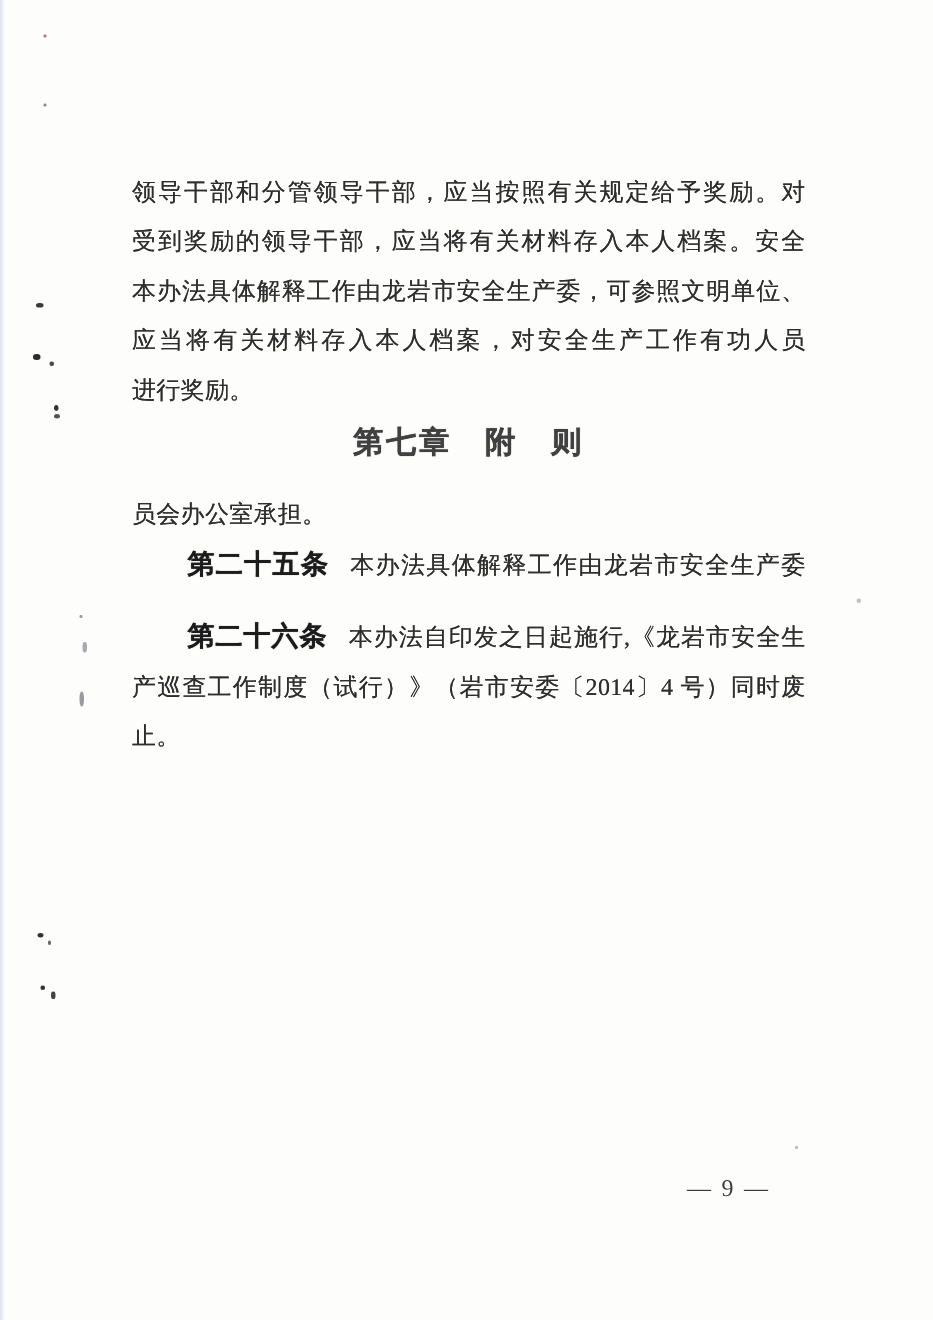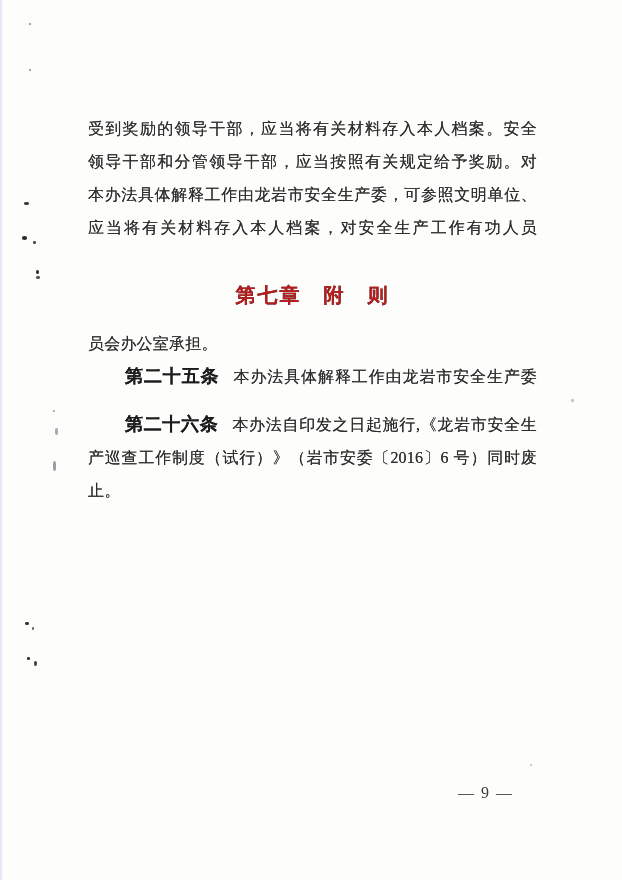--- a/index.html
+++ b/index.html
@@ -57,21 +57,21 @@
   .heading {
     position: absolute;
     left: 88px;
     width: 449px;
     top: 279px;
     margin: 0;
     text-align: center;
     font-size: 20px;
     font-weight: bold;
     line-height: 33px;
-    color: #b91c1c;
+    color: #404040;
     letter-spacing: 2px;
     text-shadow: 0 0 0.5px rgba(20,20,20,0.9);
   }
   .pagenum {
     position: absolute;
     left: 458px;
     top: 784px;
     font-size: 16px;
     color: #3c3c3c;
     letter-spacing: 1.5px;
@@ -83,40 +83,41 @@
   }
 </style>
 </head>
 <body>
 
 <div class="page">
 
   <div class="scan-edge"></div>
 
   <div class="text-col para1">
+    <div class="line just">领导干部和分管领导干部，应当按照有关规定给予奖励。对</div>
     <div class="line just">受到奖励的领导干部，应当将有关材料存入本人档案。安全</div>
-    <div class="line just">领导干部和分管领导干部，应当按照有关规定给予奖励。对</div>
     <div class="line just">本办法具体解释工作由龙岩市安全生产委，可参照文明单位、</div>
     <div class="line just">应当将有关材料存入本人档案，对安全生产工作有功人员</div>
+    <div class="line">进行奖励。</div>
   </div>
 
   <h2 class="heading">第七章　附　则</h2>
 
   <div class="text-col article25">
     <div class="line">员会办公室承担。</div>
     <div class="line just indent">
       <span class="label">第二十五条</span><span>本办法具体解释工作由龙岩市安全生产委</span>
     </div>
   </div>
 
   <div class="text-col article26">
     <div class="line just indent">
       <span class="label">第二十六条</span><span>本办法自印发之日起施行,《龙岩市安全生</span>
     </div>
-    <div class="line just">产巡查工作制度（试行）》（岩市安委〔2016〕6 号）同时废</div>
+    <div class="line just">产巡查工作制度（试行）》（岩市安委〔2014〕4 号）同时废</div>
     <div class="line">止。</div>
   </div>
 
   <div class="pagenum">— 9 —</div>
 
 <div class="speck" style="left: 29px; top: 23px; width: 2px; height: 2px; background: rgb(170, 119, 119);"></div>
     <div class="speck" style="left: 29px; top: 69px; width: 2px; height: 2px; background: rgb(138, 138, 149);"></div>
     <div class="speck" style="left: 24px; top: 202px; width: 5px; height: 3px; background: rgb(58, 58, 58);"></div>
     <div class="speck" style="left: 22px; top: 236px; width: 5px; height: 4px; background: rgb(45, 45, 45);"></div>
     <div class="speck" style="left: 33px; top: 241px; width: 3px; height: 3px; background: rgb(74, 74, 74);"></div>

